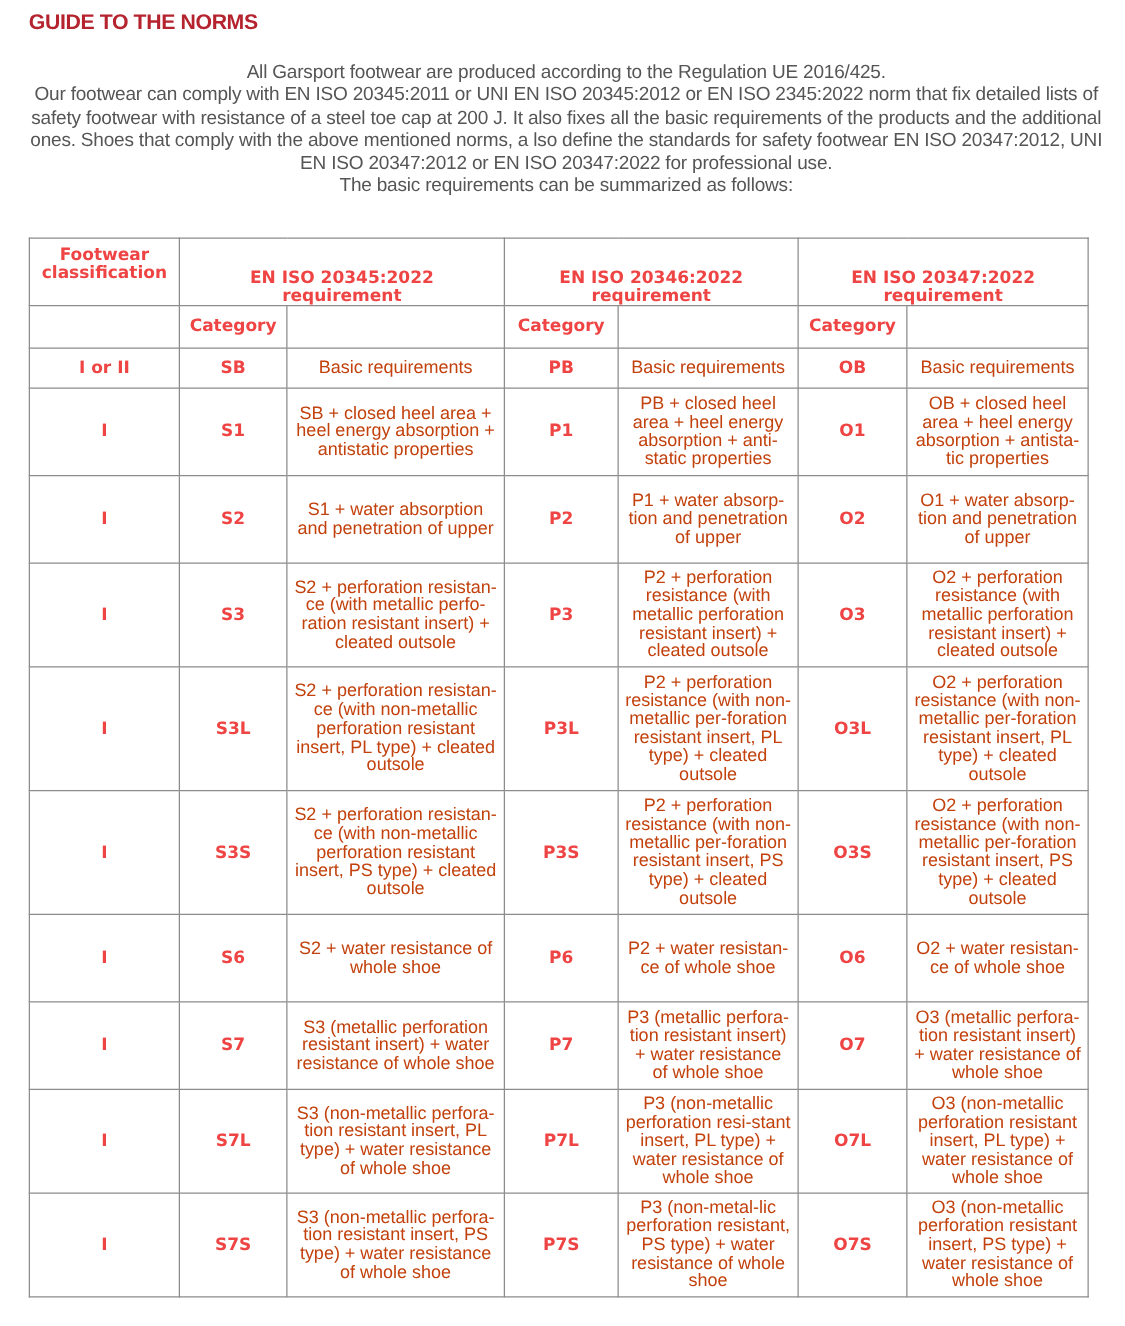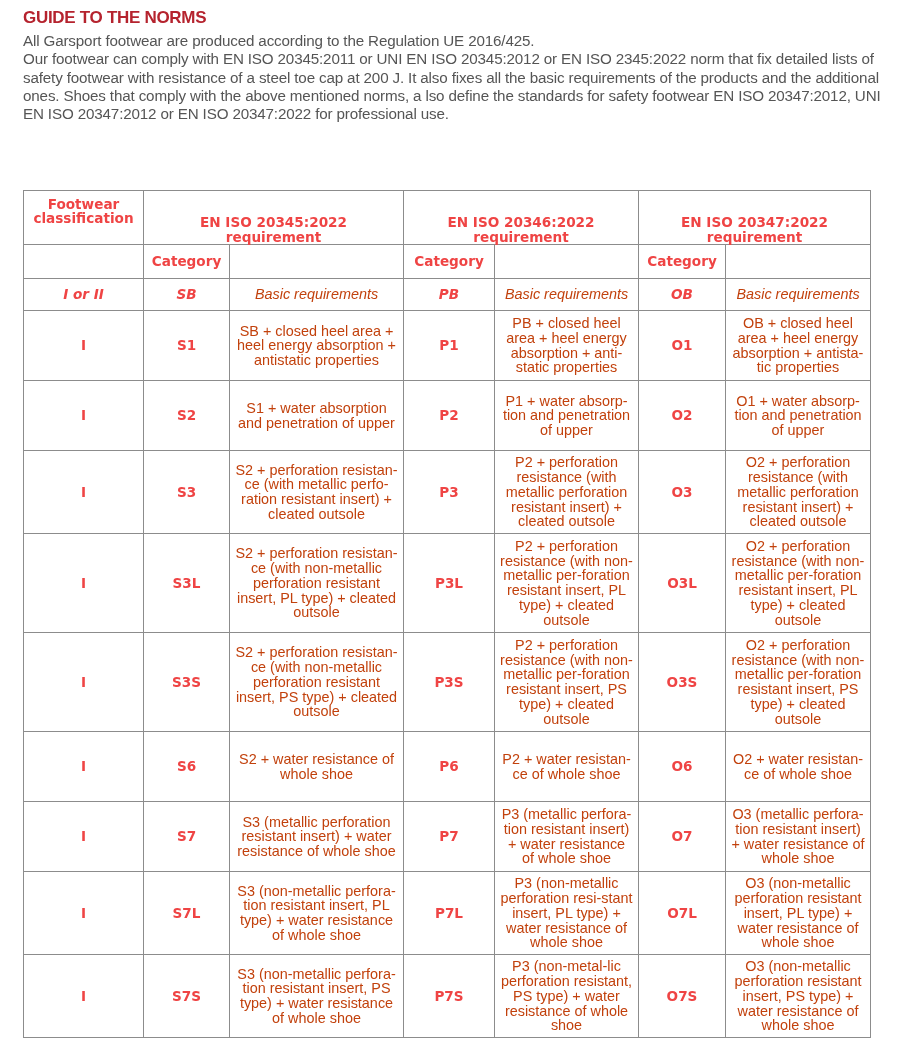--- a/index.html
+++ b/index.html
@@ -1,41 +1,42 @@
 <!DOCTYPE html>
 <html><head>
 <meta charset="utf-8">
 <style>
   html, body { margin: 0; padding: 0; background: #ffffff; }
   body { width: 900px; height: 1061px; position: relative; overflow: hidden;
          font-family: "Liberation Sans", "DejaVu Sans", sans-serif; color: #4a4a4a; }
   .title { position: absolute; left: 23px; top: 8px; margin: 0;
            font-family: "Liberation Sans", sans-serif; font-weight: bold;
            font-size: 17px; color: #b5232e; letter-spacing: -0.3px; }
-  .intro { position: absolute; left: 23px; top: 32px; width: 860px;
-           font-size: 15.2px; line-height: 18.3px; color: #555555; letter-spacing: -0.15px; }
+  .intro { position: absolute; left: 23px; top: 49px; width: 860px;
+           font-size: 15.2px; line-height: 18.3px; color: #555555; letter-spacing: -0.15px; text-align: center; }
   .intro p { margin: 0; }
   table.norms { position: absolute; left: 23px; top: 190px; border-collapse: collapse;
                 table-layout: fixed; width: 847px; }
   table.norms td { border: 1.2px solid #8c8c8c; text-align: center; vertical-align: middle;
                    padding: 0 6px; font-size: 13.6px; line-height: 14.6px; color: #333333;
                    font-family: "DejaVu Sans", sans-serif; }
   table.norms td.b { font-weight: bold; color: #ef4444; text-align: center; }
   table.norms td.desc { font-family: "Liberation Sans", sans-serif; font-size: 14.4px;
                         line-height: 14.7px; color: #c2410c; padding: 0 5px; }
   table.norms td.hdr { vertical-align: top; padding-top: 24px; }
 </style>
 </head>
 <body>
 
 <h1 class="title">GUIDE TO THE NORMS</h1>
 
 <div class="intro">
   <p>All Garsport footwear are produced according to the Regulation UE 2016/425.</p>
   <p>Our footwear can comply with EN ISO 20345:2011 or UNI EN ISO 20345:2012 or EN ISO 2345:2022 norm that fix detailed lists of safety footwear with resistance of a steel toe cap at 200 J. It also fixes all the basic requirements of the products and the additional ones. Shoes that comply with the above mentioned norms, a lso define the standards for safety footwear EN ISO 20347:2012, UNI EN ISO 20347:2012 or EN ISO 20347:2022 for professional use.</p>
+  <p>The basic requirements can be summarized as follows:</p>
 </div>
 
 <table class="norms">
   <colgroup>
     <col style="width:120px">
       <col style="width:86px">
       <col style="width:174px">
     <col style="width:91px">
       <col style="width:144px">
       <col style="width:87px">
@@ -50,21 +51,21 @@
     </tr>
     <tr style="height:34px">
       <td></td>
       <td class="b">Category</td>
       <td></td>
       <td class="b">Category</td>
       <td></td>
       <td class="b">Category</td>
       <td></td>
     </tr>
-  <tr style="height: 32px; font-style: italic;">
+  <tr style="height: 32px;">
         <td class="b">I or II</td>
         <td class="b">SB</td>
         <td class="desc">Basic requirements</td>
         <td class="b">PB</td>
         <td class="desc">Basic requirements</td>
         <td class="b">OB</td>
         <td class="desc">Basic requirements</td>
       </tr>
       <tr style="height: 70px;">
         <td class="b">I</td>

